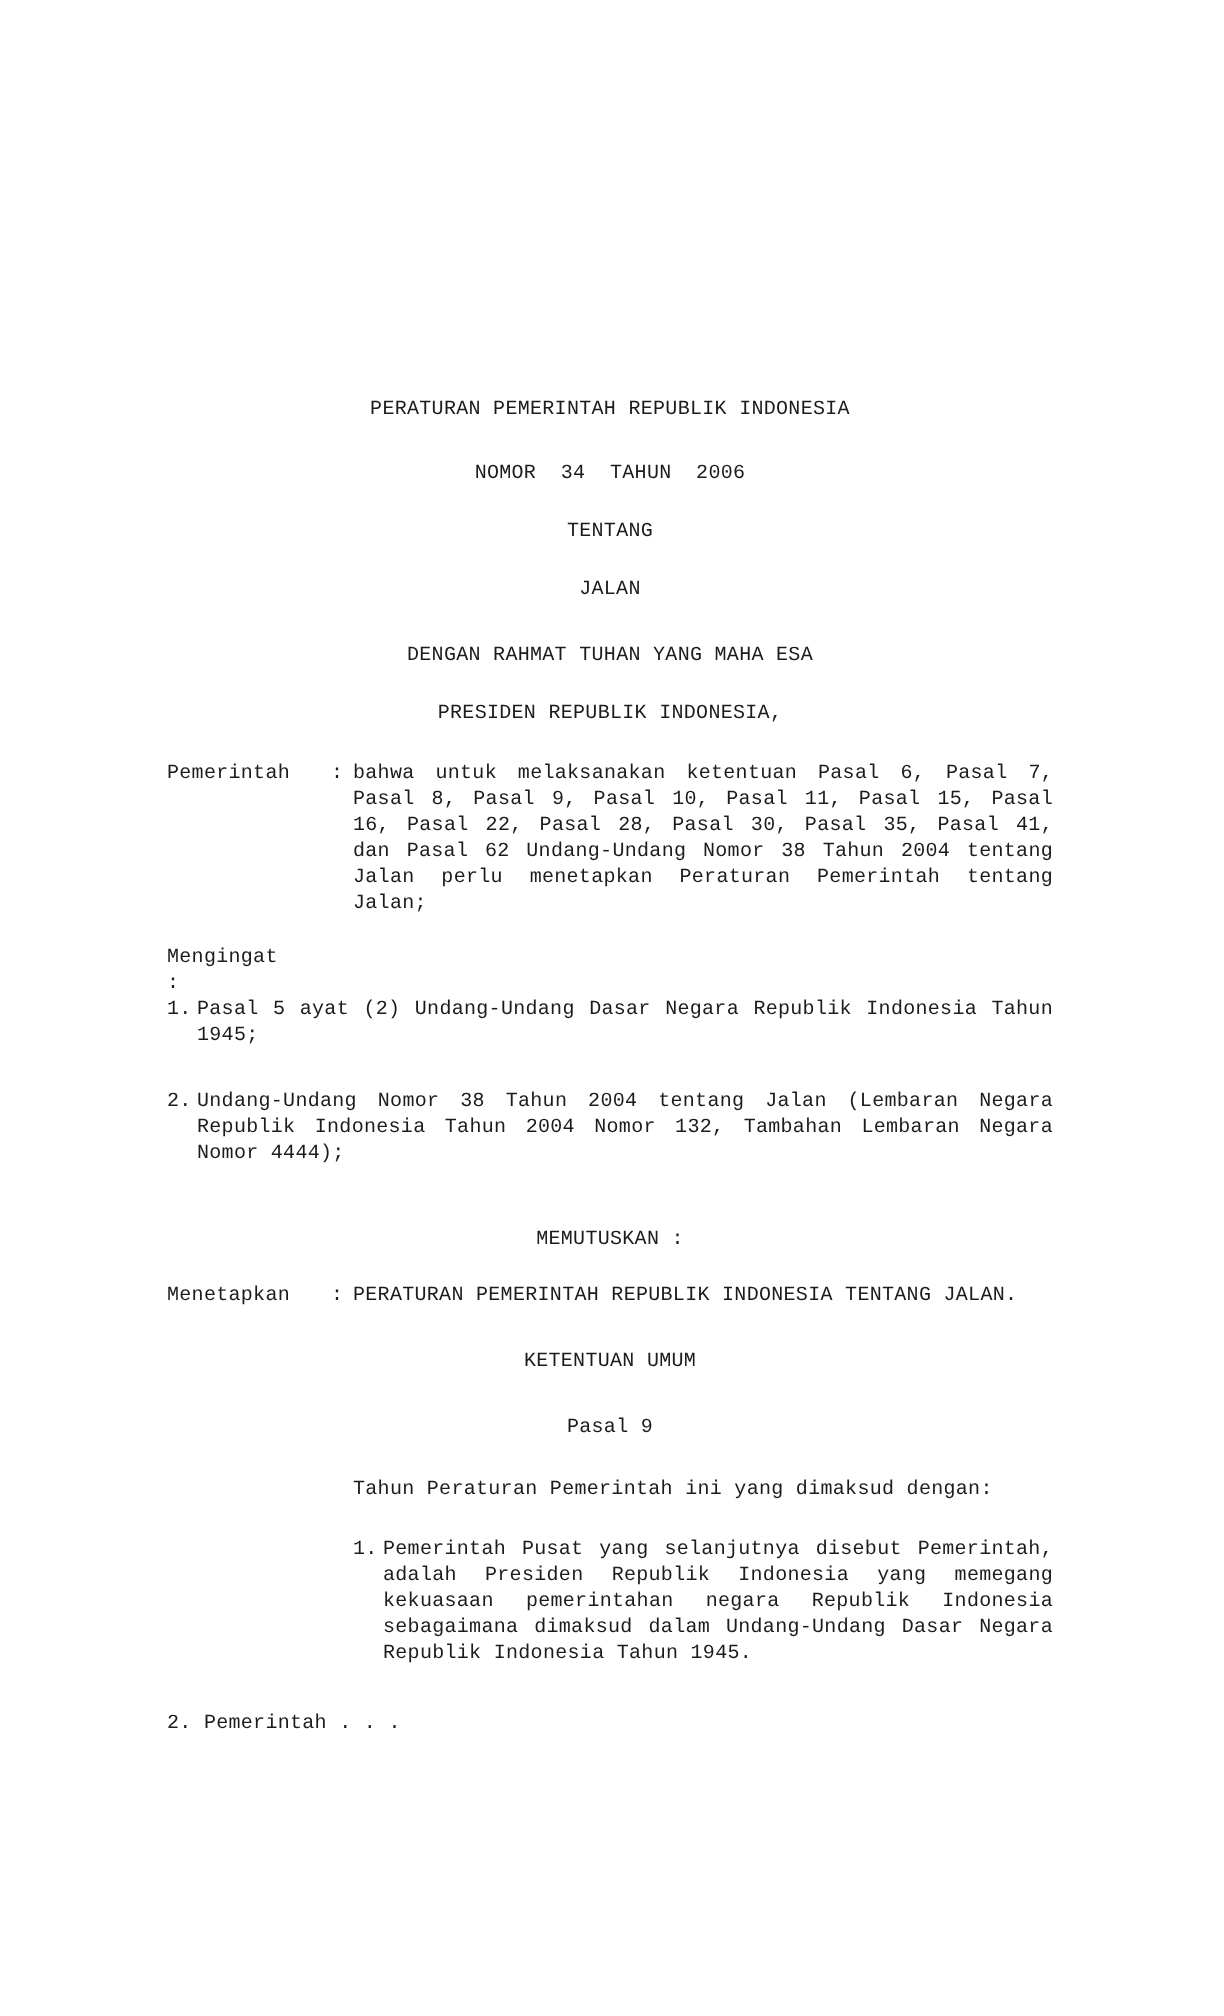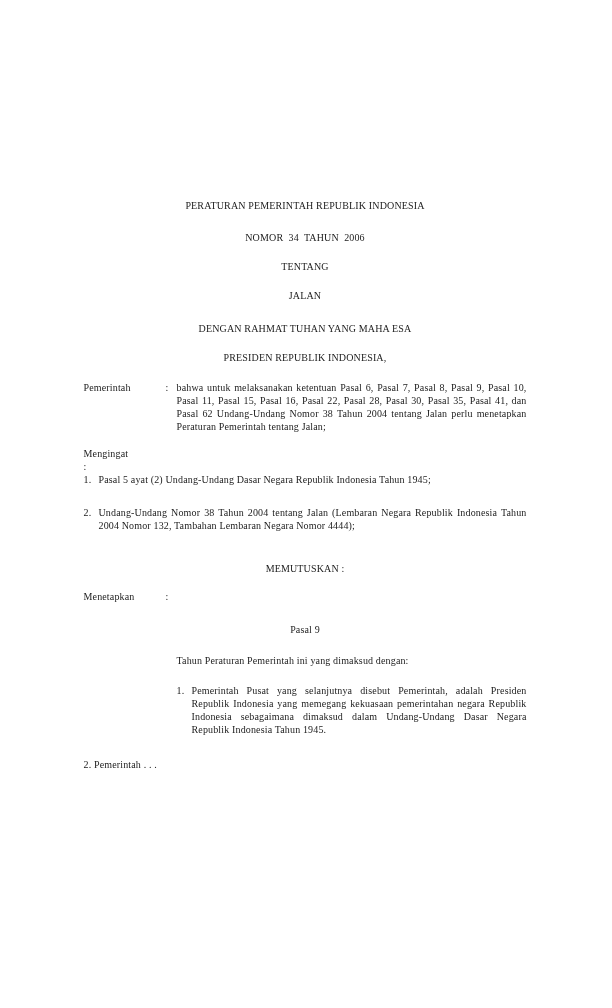--- a/index.html
+++ b/index.html
@@ -3,21 +3,21 @@
 <meta charset="utf-8">
 <style>
   * { margin: 0; padding: 0; box-sizing: border-box; }
   html, body { background: #ffffff; }
   .page {
     position: relative;
     width: 585px;
     height: 1008px;
     margin: 0 auto;
     background: #ffffff;
-    font-family: Liberation Serif, serif;
+    font-family: Liberation Mono, monospace;
     font-size: 10px;
     line-height: 13px;
     color: #1c1c1c;
     letter-spacing: 0.15px;
     overflow: hidden;
   }
   .content { padding: 199px 72px 0 70px; }
   .heading { text-align: center; white-space: pre-wrap; }
   .mb19 { margin-bottom: 19px; }
   .mb16 { margin-bottom: 16px; }
@@ -71,22 +71,24 @@
           <div class="item-text">Undang-Undang Nomor 38 Tahun 2004 tentang Jalan (Lembaran Negara Republik Indonesia Tahun 2004 Nomor 132, Tambahan Lembaran Negara Nomor 4444);</div>
         </div>
       </div>
     </div>
 
     <div class="heading mb15">MEMUTUSKAN :</div>
 
     <div class="clause mb20">
       <div class="clause-label">Menetapkan</div>
       <div class="clause-colon">:</div>
+      <div class="clause-body">PERATURAN PEMERINTAH REPUBLIK INDONESIA TENTANG JALAN.</div>
     </div>
 
+    <div class="heading mb20">KETENTUAN UMUM</div>
 
     <div class="heading mb18">Pasal 9</div>
 
     <div class="indented mb17">Tahun Peraturan Pemerintah ini yang dimaksud dengan:</div>
 
     <div class="indented mb22">
       <div class="item">
         <div class="item-num">1.</div>
         <div class="item-text">Pemerintah Pusat yang selanjutnya disebut Pemerintah, adalah Presiden Republik Indonesia yang memegang kekuasaan pemerintahan negara Republik Indonesia sebagaimana dimaksud dalam Undang-Undang Dasar Negara Republik Indonesia Tahun 1945.</div>
       </div>

